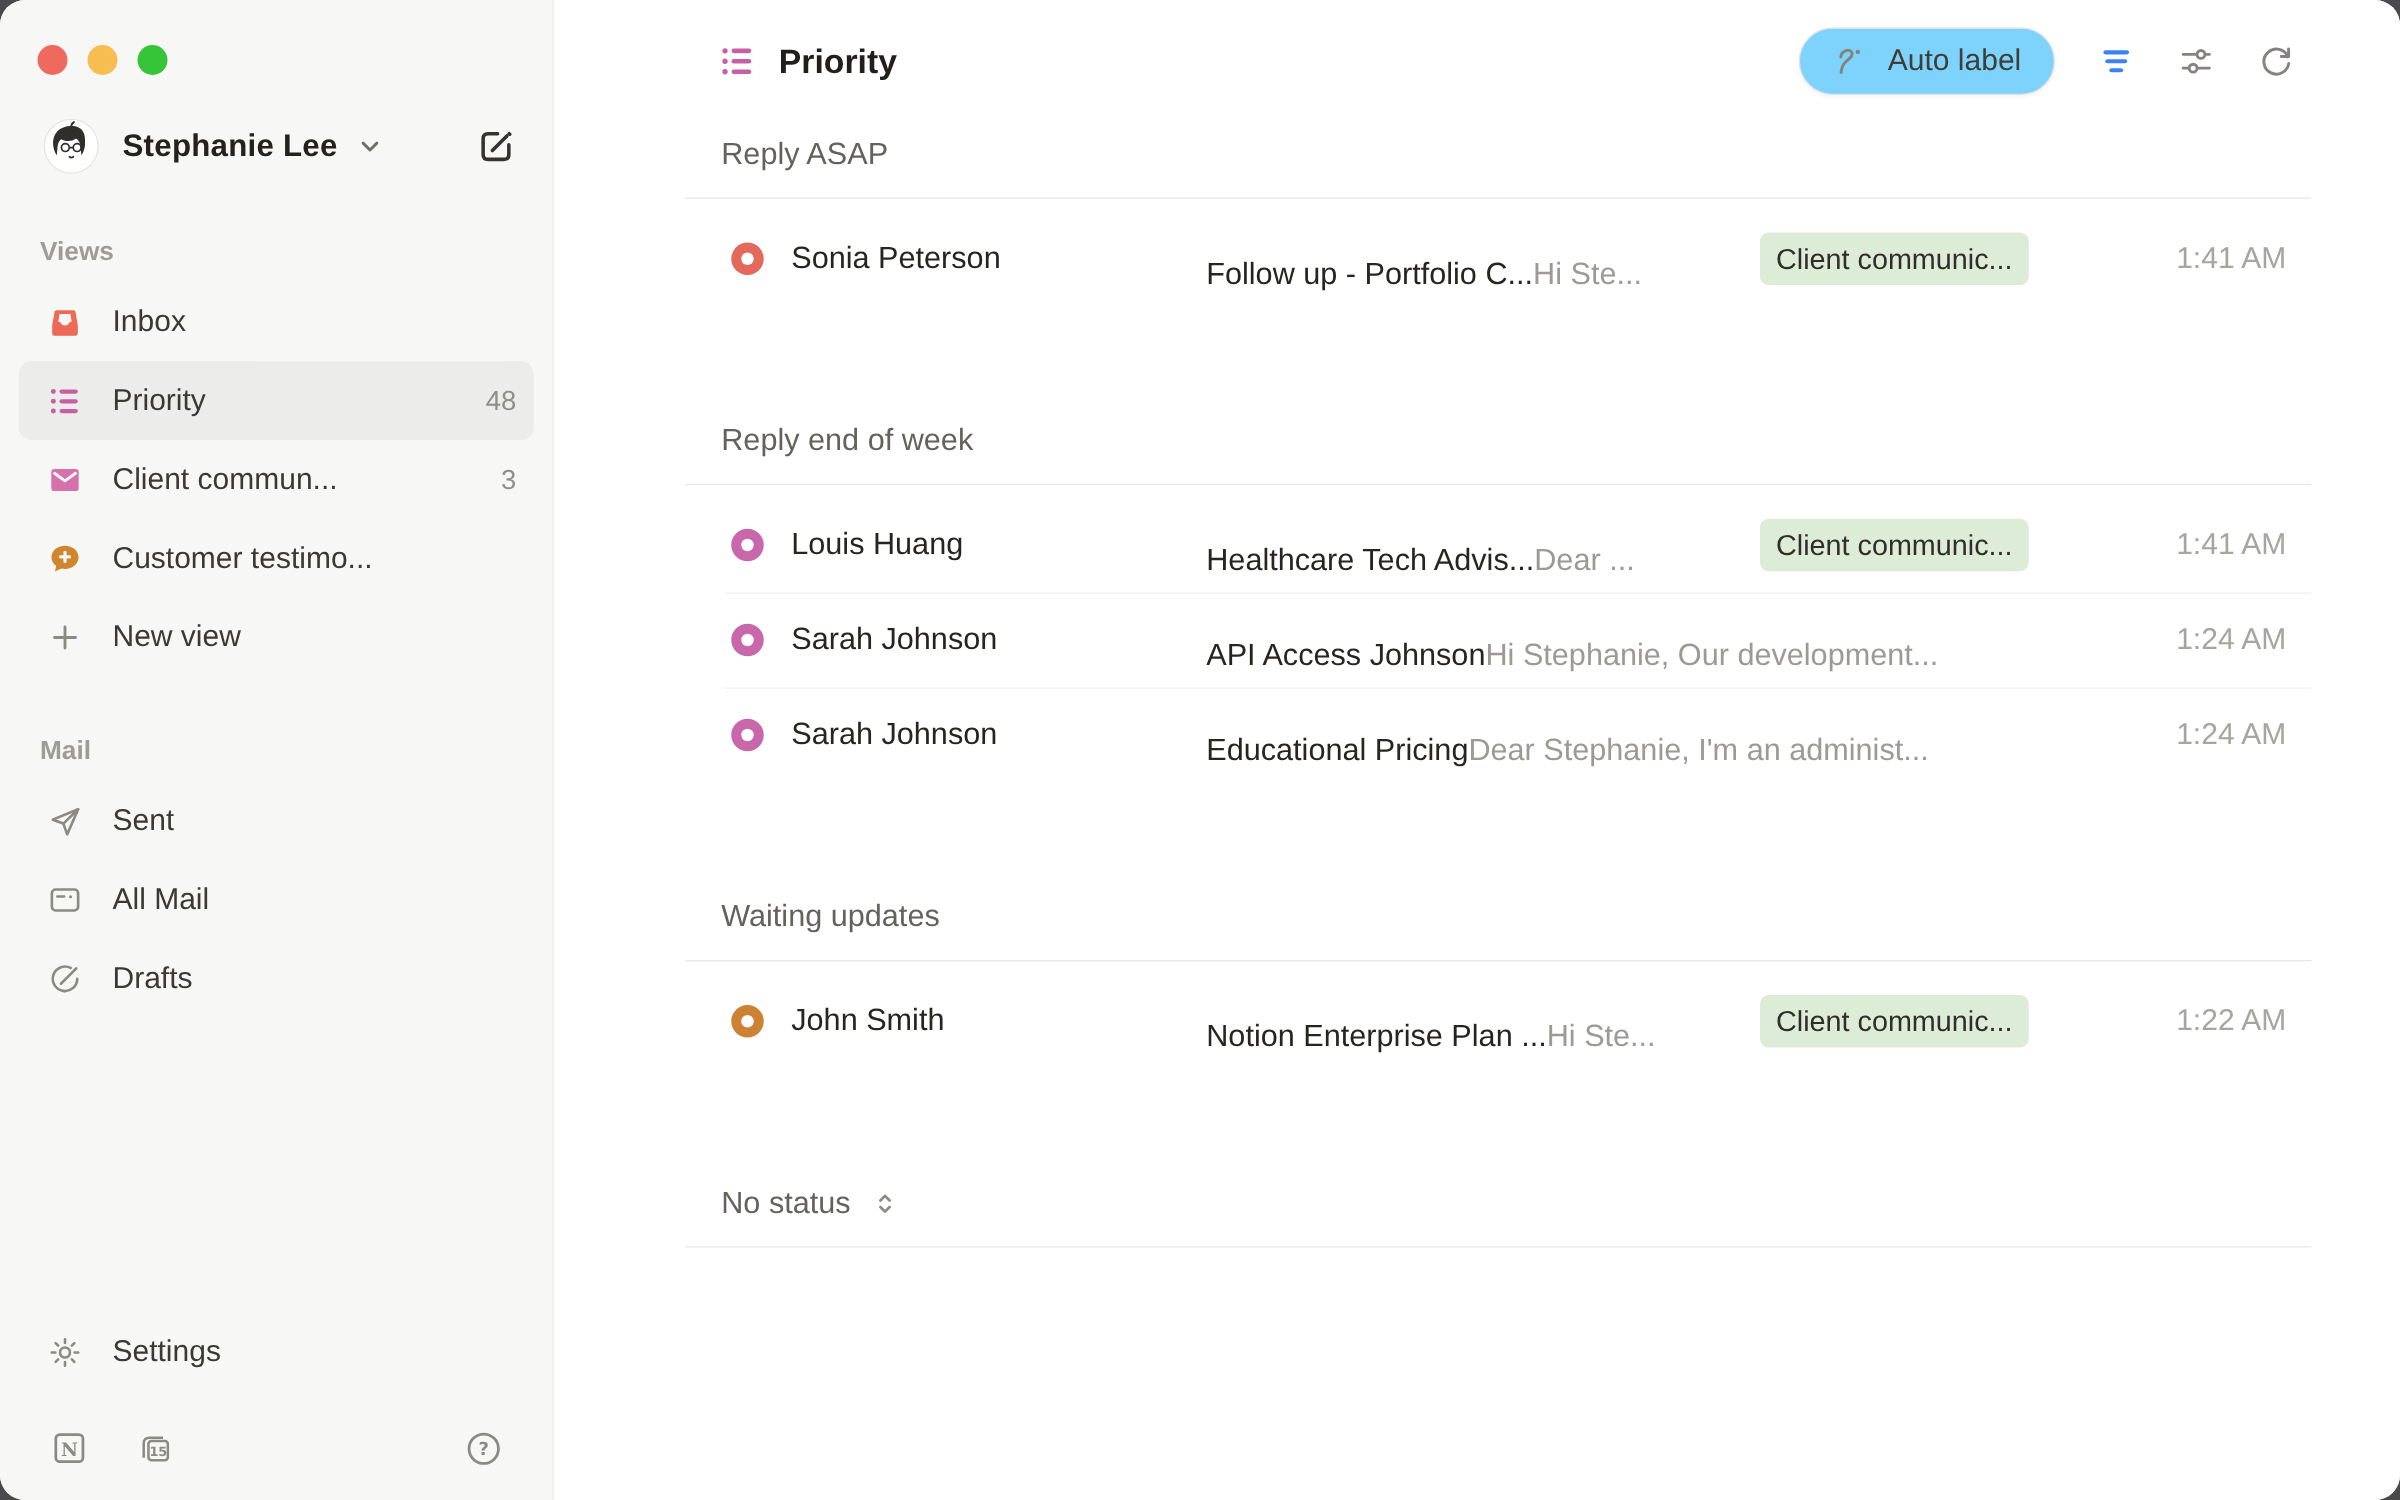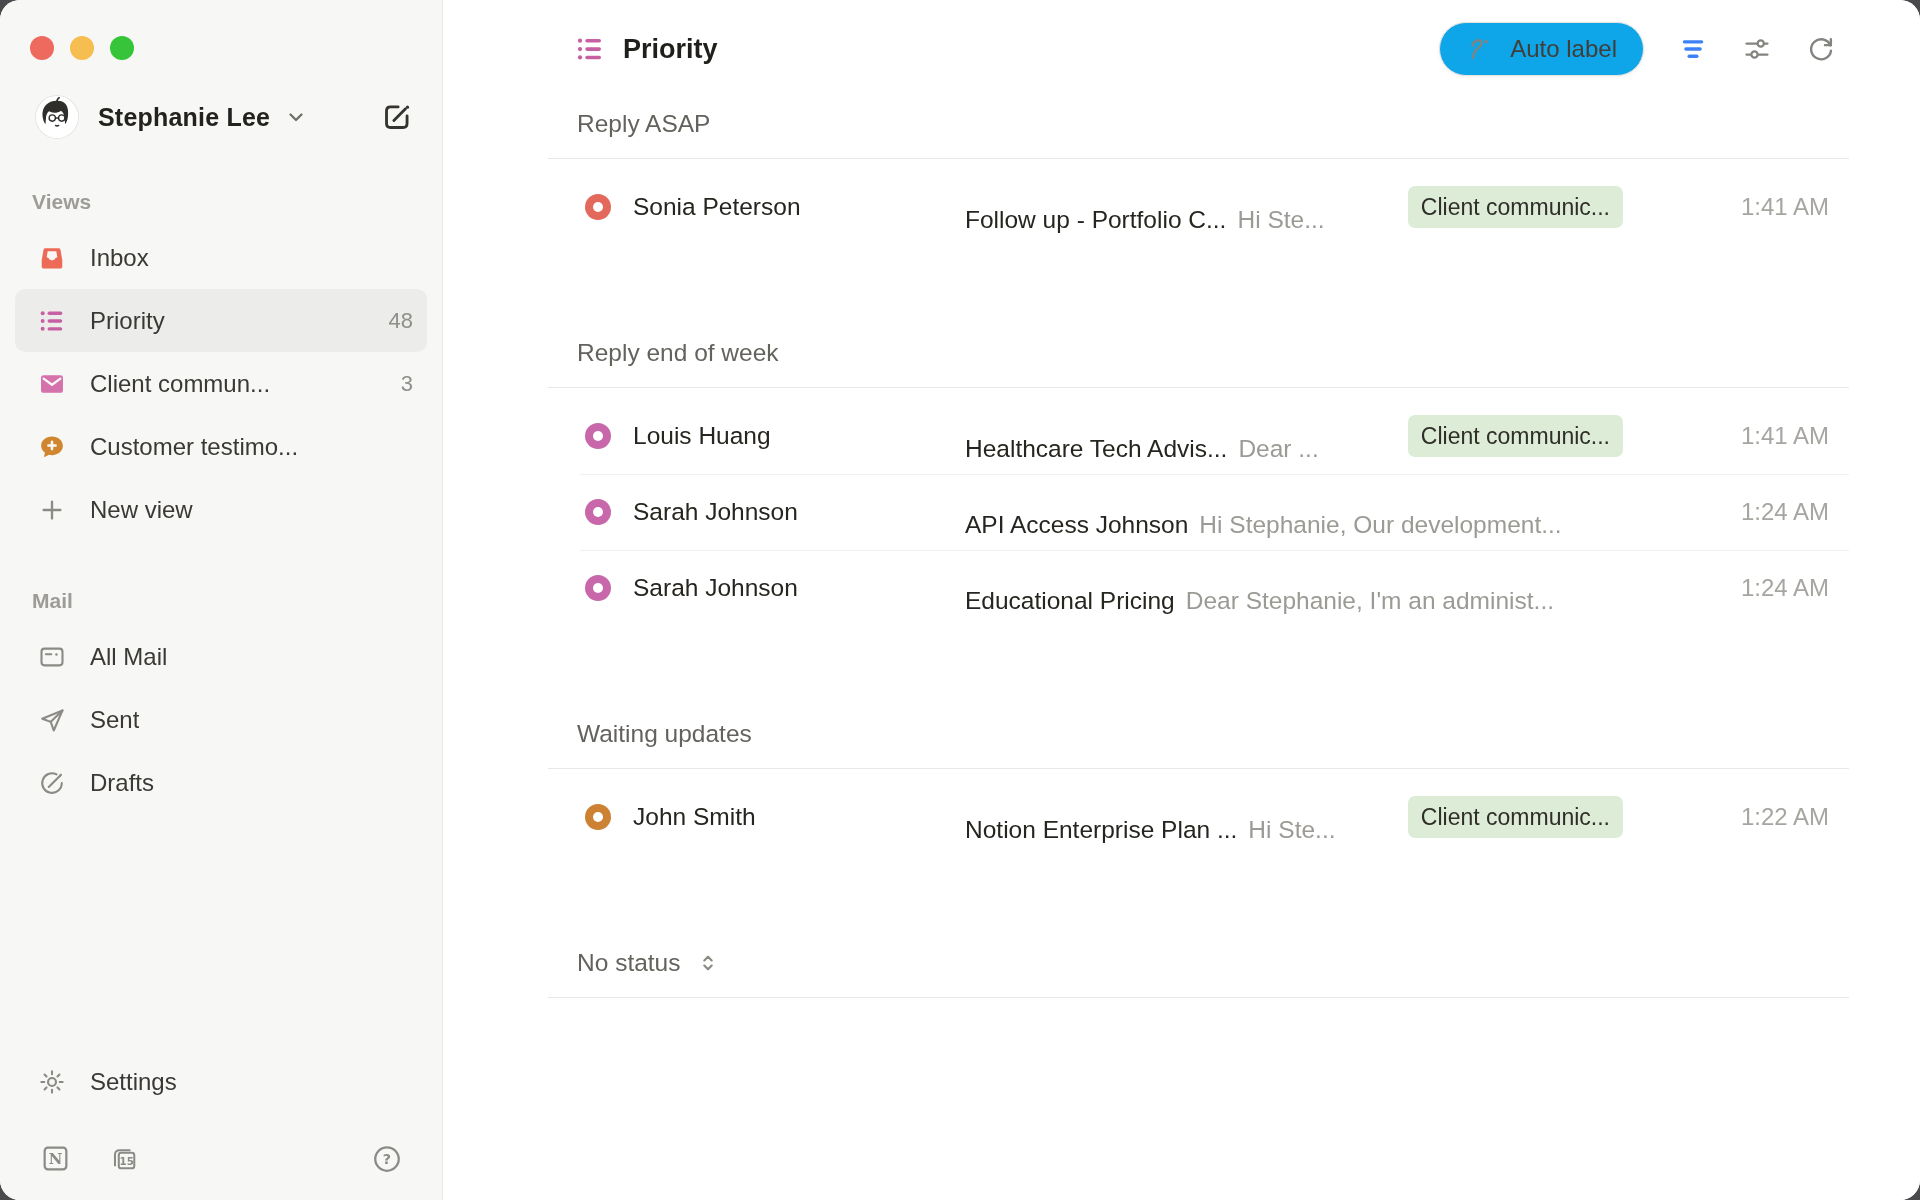--- a/index.html
+++ b/index.html
@@ -31,38 +31,38 @@
   .bottom-row { display:flex; align-items:center; margin:30px 40px 12px 40px; gap:38px; }
   .bottom-row .ic { width:31px; height:31px; color:#8b8a86; }
   .bottom-row .help { margin-left:auto; width:30px; height:30px; }
 
   
   .main { flex:1; display:flex; flex-direction:column; background:#fff; min-width:0; }
   .main-header { display:flex; align-items:center; height:98px; padding:0 84px 0 132px; }
   .title-icon { width:30px; height:30px; color:#c75fa3; }
   .main-title { margin-left:18px; font-size:27px; font-weight:600; color:#201f1b; }
   .header-actions { margin-left:auto; display:flex; align-items:center; gap:34px; }
-  .auto-label-btn { display:flex; align-items:center; gap:14px; height:54px; padding:0 26px; background:#0ea5e9; border:1px solid #e4e3e0; border-radius:28px; box-shadow:0 1px 4px rgba(20,20,20,.06); font-size:24px; color:#403e39; }
+  .auto-label-btn { display:flex; align-items:center; gap:14px; height:54px; padding:0 26px; background:#7dd3fc; border:1px solid #e4e3e0; border-radius:28px; box-shadow:0 1px 4px rgba(20,20,20,.06); font-size:24px; color:#403e39; }
   .auto-label-btn .ic { width:30px; height:30px; color:#85837f; }
   .icon-btn { width:30px; height:30px; color:#85837f; }
   .icon-btn.blue { color:#3c82f6; }
 
   .list { flex:1; padding:0 71px 0 105px; overflow:hidden; }
   .group { margin-top:94px; }
   .group:first-child { margin-top:12px; }
   .group-header { display:flex; align-items:center; gap:14px; padding:0 0 20px 29px; border-bottom:1px solid #e9e8e5; }
   .group-title { font-size:24.5px; color:#64625d; }
   .group-header .ic { width:26px; height:26px; color:#8b8a85; }
   .rows { padding-top:10px; }
   .email-row { position:relative; display:flex; align-items:center; height:76px; padding:0 20px 0 37px; font-size:24.5px; }
   .email-row + .email-row::before { content:""; position:absolute; top:0; left:32px; right:0; height:1px; background:#f1f0ed; }
   .dot { flex:0 0 26px; height:26px; border-radius:50%; background:currentColor; position:relative; }
   .dot::after { content:""; position:absolute; inset:8px; border-radius:50%; background:#fff; }
   .sender { width:332px; margin-left:22px; color:#26251f; white-space:nowrap; overflow:hidden; }
-  .subject-preview { flex:1; min-width:0; display:flex; gap:11px; white-space:nowrap; overflow:hidden;margin-top:25px; }
+  .subject-preview { flex:1; min-width:0; display:flex; white-space:nowrap; overflow:hidden;margin-top:25px; }
   .subject { color:#26251f; flex:none; }
   .preview { color:#9b9a95; overflow:hidden; }
   .badge { flex:none; margin-left:18px; margin-right:56px; background:#ddecd6; color:#2f2e29; font-size:23px; line-height:1; padding:10px 13px 9px; border-radius:7px; white-space:nowrap; }
   .time { flex:none; width:150px; text-align:right; color:#a6a5a0; font-size:24px; }
   svg { display:block; width:100%; height:100%; }
 </style>
 </head>
 <body>
 
 <div class="app">
@@ -160,37 +160,37 @@
           </svg>
       </span>
       <span class="lbl">New view</span>
       <span class="count"></span>
     </div>
 
     <div class="section-label mail">Mail</div>
 
     <div class="side-item">
       <span class="ic gray-ic">
+        <svg viewBox="0 0 24 24" fill="none" stroke="currentColor" stroke-width="1.8" stroke-linejoin="round">
+            <path d="M21 3.8 3.6 10.9l7.3 2.7 2.6 7.4z"></path>
+            <path d="M10.9 13.6 21 3.8" stroke-linecap="round"></path>
+          </svg>
+      </span>
+      <span class="lbl">Sent</span>
+    </div>
+
+    <div class="side-item">
+      <span class="ic gray-ic">
         <svg viewBox="0 0 24 24" fill="none" stroke="currentColor" stroke-width="1.8">
             <rect x="3" y="4.8" width="18" height="14.4" rx="2.6"></rect>
             <path d="M6.8 9.6h4.6" stroke-linecap="round"></path>
             <circle cx="15.8" cy="9.8" r="1.05" fill="currentColor" stroke="none"></circle>
           </svg>
       </span>
       <span class="lbl">All Mail</span>
-    </div>
-
-    <div class="side-item">
-      <span class="ic gray-ic">
-        <svg viewBox="0 0 24 24" fill="none" stroke="currentColor" stroke-width="1.8" stroke-linejoin="round">
-            <path d="M21 3.8 3.6 10.9l7.3 2.7 2.6 7.4z"></path>
-            <path d="M10.9 13.6 21 3.8" stroke-linecap="round"></path>
-          </svg>
-      </span>
-      <span class="lbl">Sent</span>
     </div>
 
     <div class="side-item">
       <span class="ic gray-ic">
         <svg viewBox="0 0 24 24" fill="none" stroke="currentColor" stroke-width="1.8" stroke-linecap="round">
             <path d="M20.4 12a8.4 8.4 0 1 1-4.5-7.4"></path>
             <path d="M9.2 15.4 18.9 5.7"></path>
             <path d="M18.9 5.7l.8-.8"></path>
           </svg>
       </span>

